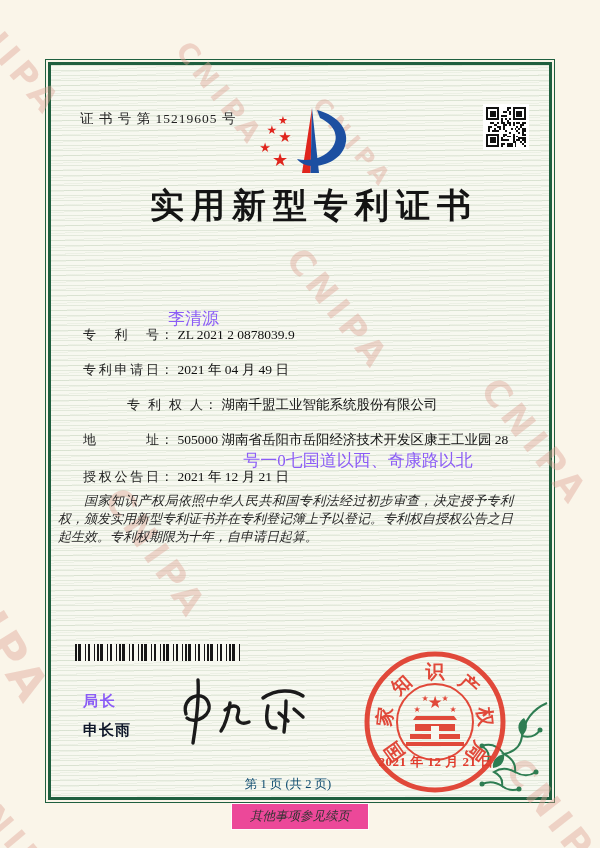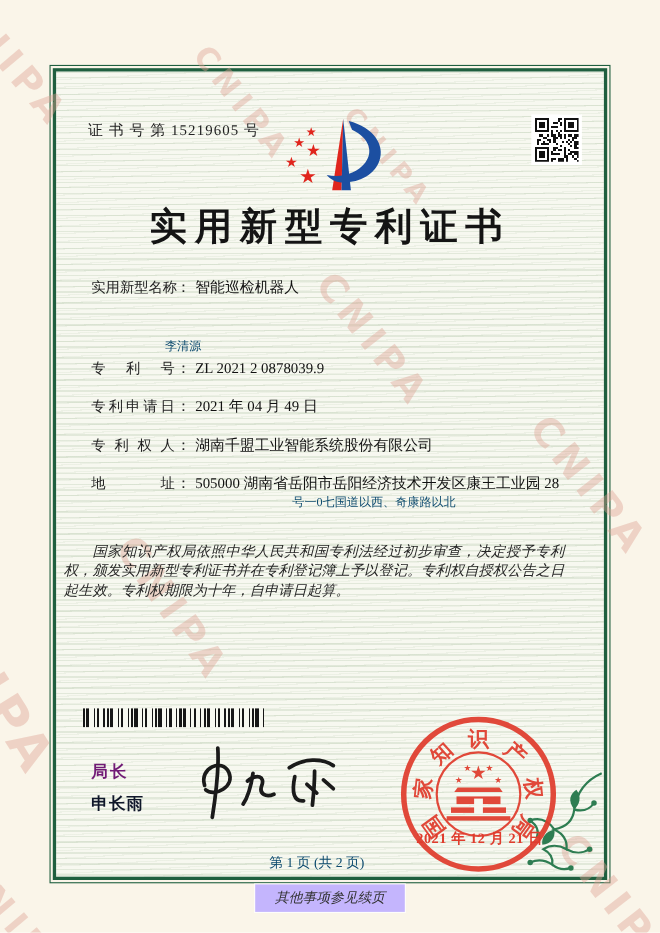--- a/index.html
+++ b/index.html
@@ -16,57 +16,57 @@
 
   
   .wm{position:absolute;z-index:2;color:rgba(221,162,148,0.42);font-family:"DejaVu Sans","Liberation Sans",sans-serif;
       font-weight:bold;letter-spacing:6px;transform-origin:left top;pointer-events:none;white-space:nowrap;}
 
   .z3{position:absolute;z-index:3;}
   .z4{position:absolute;z-index:4;}
 
   .certno{left:80px;top:99px;font-size:13.5px;color:#222;letter-spacing:1px;margin-top:11px;}
   .title{left:48px;top:183px;width:504px;text-align:center;font-size:34px;font-weight:bold;
-         color:#141414;letter-spacing:7px;}
+         color:#141414;letter-spacing:7px;padding-left:14px;}
 
   .qrbox{left:483px;top:104px;width:46px;height:46px;background:#fff;}
   .qrbox svg{position:absolute;left:3px;top:3px;}
 
   .row{left:83px;width:460px;font-size:13.5px;color:#1a1a1a;white-space:nowrap;}
   .lbl{display:inline-block;width:76px;font-size:13px;text-align:justify;text-align-last:justify;
        vertical-align:baseline;color:#222;}
   .colon{margin:0 4px 0 1px;color:#222;}
   .val{font-size:13.5px;color:#111;}
-  .cont{left:150px;width:380px;font-size:11px;color:#0c4a6e;white-space:nowrap;}
+  .cont{left:168px;width:380px;font-size:17px;color:#8b5cf6;white-space:nowrap;}
   .g2{position:absolute;left:224px;top:0;white-space:nowrap;}
 
   .paras{left:58px;top:492px;width:455px;font-size:13px;line-height:18px;color:#262626;
          font-style:italic;text-align:justify;}
   .paras p{margin:0;text-indent:2em;}
 
   .barcode{left:75px;top:644px;width:165px;height:17px;
      background:repeating-linear-gradient(90deg,#161616 0 2px,#f7f8f0 2px 3px,#161616 3px 6px,
        #f7f8f0 6px 10px,#161616 10px 11px,#f7f8f0 11px 13px,#161616 13px 15px,#f7f8f0 15px 19px,
        #161616 19px 20px,#f7f8f0 20px 22px);}
 
-  .sig-title{left:83px;top:692px;font-size:15px;font-weight:bold;color:#701a75;
+  .sig-title{left:83px;top:692px;font-size:15px;font-weight:bold;color:#8b5cf6;
              font-family:"Liberation Sans","DejaVu Sans",sans-serif;letter-spacing:2px;}
   .sig-name{left:83px;top:721px;font-size:15px;font-weight:bold;color:#0f172a;
             font-family:"Liberation Sans","DejaVu Sans",sans-serif;letter-spacing:1px;}
   .signature{left:168px;top:676px;}
 
   .seal{left:355px;top:642px;width:160px;height:160px;opacity:0.93;}
   .seal-date{left:366px;top:753px;width:140px;text-align:center;font-size:13px;font-weight:bold;
              color:#e03c2d;letter-spacing:0.5px;white-space:nowrap;}
 
   .flourish{left:455px;top:700px;width:95px;height:97px;}
 
   .pageno{left:48px;top:776px;width:480px;text-align:center;font-size:12.5px;color:#0c4a6e;}
 
-  .note{left:50%;top:804px;transform:translateX(-50%);background:#c4b5fd;padding:4px 18px;
+  .note{left:50%;top:804px;transform:translateX(-50%);background:#ec4899;padding:4px 18px;
         font-size:12.5px;font-style:italic;color:#333;white-space:nowrap;box-shadow:0 0 0 1px rgba(255,255,255,0.8);}
 </style>
 </head>
 <body>
 
 <div class="page">
 
   <div class="cert"></div>
 
   <div class="wm" style="left:-22px;top:-12px;font-size:34px;transform:rotate(50deg);">CNIPA</div>
@@ -209,38 +209,36 @@
         <rect x="15" y="1" width="5" height="5" fill="#fff"></rect>
         <rect x="16" y="2" width="3" height="3" fill="#111"></rect>
         <rect x="0" y="14" width="7" height="7" fill="#111"></rect>
         <rect x="1" y="15" width="5" height="5" fill="#fff"></rect>
         <rect x="2" y="16" width="3" height="3" fill="#111"></rect>
       </svg>
   </div>
 
   <div class="z3 title">实用新型专利证书</div>
 
-  <div class="z3 row" style="top:252px;">
-    <span class="lbl">实用新型名称</span><span class="colon">：</span><span class="val">智能巡检机器人</span>
-  </div>
   <div class="z3 cont" style="top:307px;">李清源</div>
   <div class="z3 row" style="top:326px;">
     <span class="lbl">专利号</span><span class="colon">：</span><span class="val">ZL 2021 2 0878039.9</span>
   </div>
   <div class="z3 row" style="top:361px;">
     <span class="lbl">专利申请日</span><span class="colon">：</span><span class="val">2021 年 04 月 49 日</span>
   </div>
-  <div class="z3 row" style="top:396px;">
+  <div class="z3 row" style="top:396px;margin-left:44px;">
     <span class="lbl">专利权人</span><span class="colon">：</span><span class="val">湖南千盟工业智能系统股份有限公司</span>
   </div>
   <div class="z3 row" style="top:431px;">
     <span class="lbl">地址</span><span class="colon">：</span><span class="val">505000 湖南省岳阳市岳阳经济技术开发区康王工业园 28</span>
   </div>
   <div class="z3 cont" style="top:449px;text-align:center;">号一0七国道以西、奇康路以北</div>
   <div class="z3 row" style="top:468px;">
+    <span><span class="lbl">授权公告日</span><span class="colon">：</span><span class="val">2021 年 12 月 21 日</span></span>
   </div>
 
   <div class="z3 paras">
     <p>国家知识产权局依照中华人民共和国专利法经过初步审查，决定授予专利权，颁发实用新型专利证书并在专利登记簿上予以登记。专利权自授权公告之日起生效。专利权期限为十年，自申请日起算。</p>
   </div>
 
   <div class="z3 barcode"></div>
 
   <div class="z3 sig-title">局长</div>
   <div class="z3 sig-name">申长雨</div>

